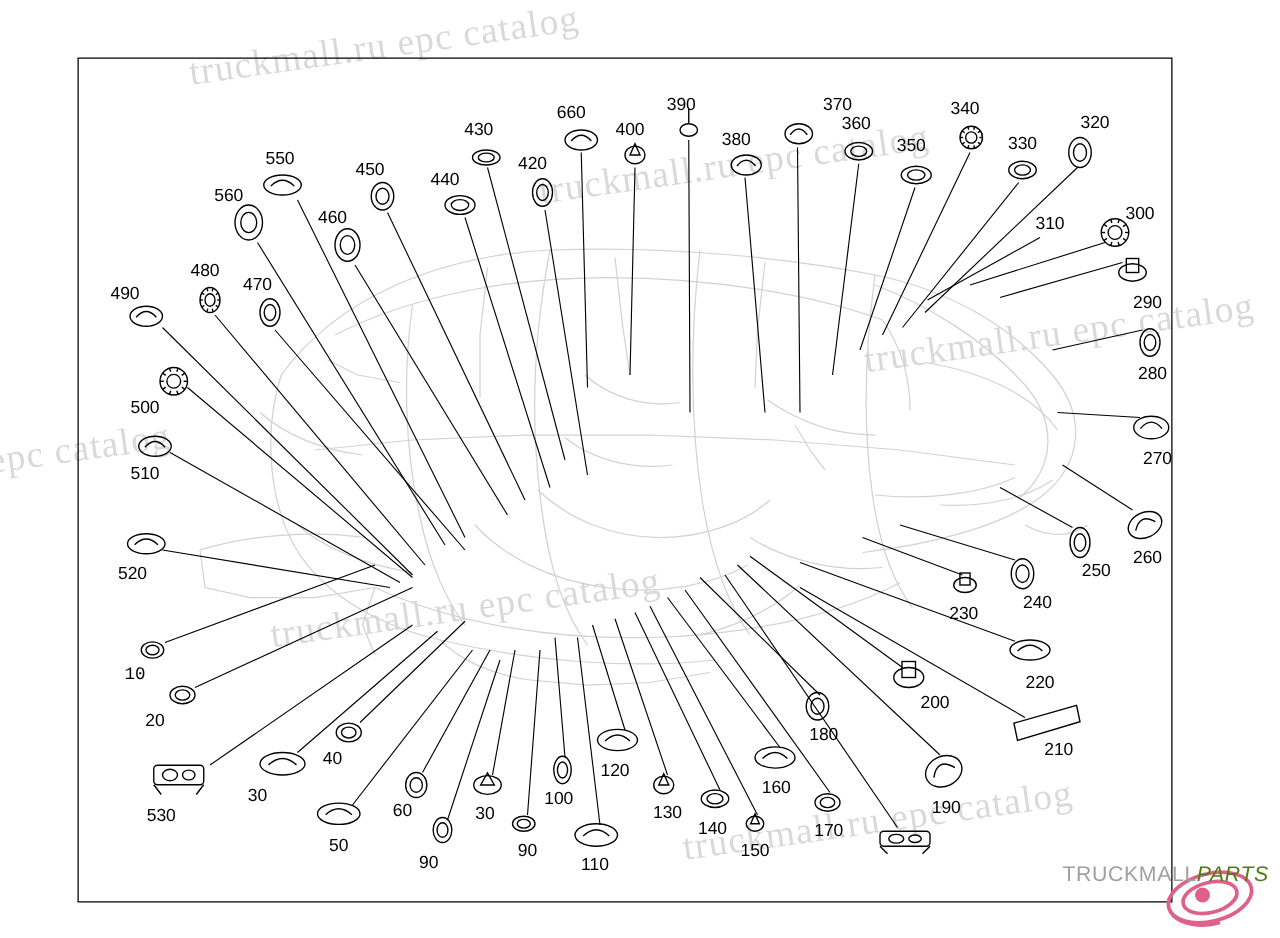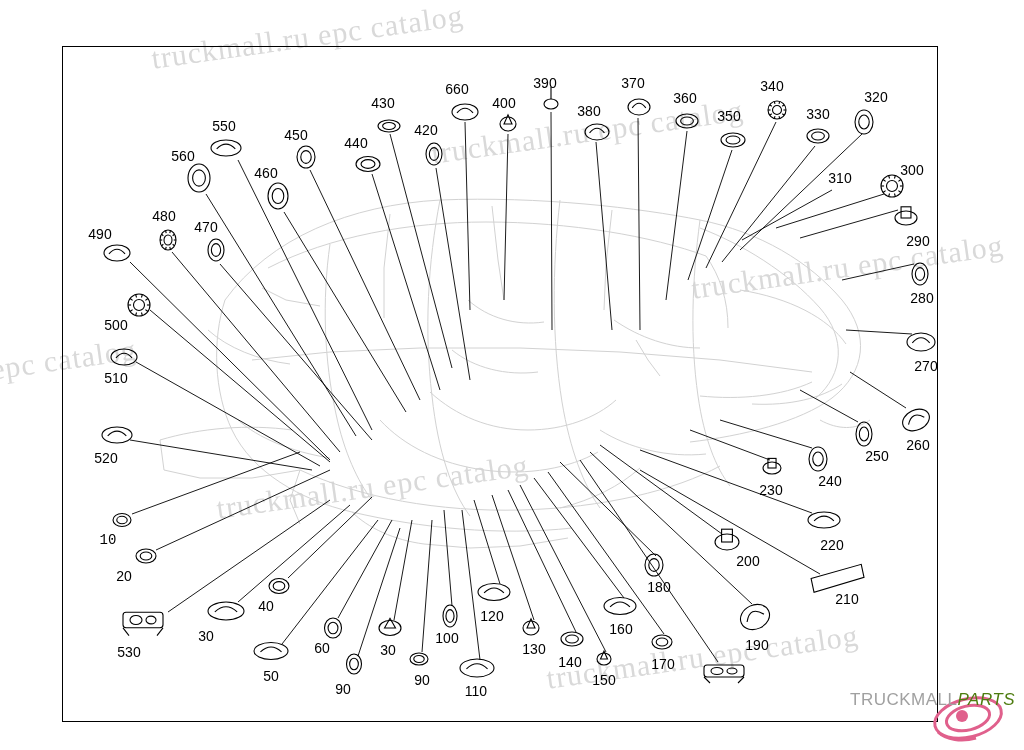--- a/index.html
+++ b/index.html
@@ -493,21 +493,21 @@
       <div class="lbl" style="left: 926px; top: 366px;">270</div>
       <div class="lbl" style="left: 922px; top: 298px;">280</div>
       <div class="lbl" style="left: 918px; top: 241px;">290</div>
       <div class="lbl" style="left: 912px; top: 170px;">300</div>
       <div class="lbl" style="left: 840px; top: 178px;">310</div>
       <div class="lbl" style="left: 864px; top: 97px; margin-left: 12px;">320</div>
       <div class="lbl" style="left: 818px; top: 114px;">330</div>
       <div class="lbl" style="left: 772px; top: 86px;">340</div>
       <div class="lbl" style="left: 729px; top: 116px;">350</div>
       <div class="lbl" style="left: 685px; top: 98px;">360</div>
-      <div class="lbl" style="left: 633px; top: 83px;">370</div>
+      <div class="lbl" style="left: 670px; top: 83px;">370</div>
       <div class="lbl" style="left: 589px; top: 111px;">380</div>
       <div class="lbl" style="left: 545px; top: 83px;">390</div>
       <div class="lbl" style="left: 504px; top: 103px;">400</div>
       <div class="lbl" style="left: 457px; top: 89px;">660</div>
       <div class="lbl" style="left: 426px; top: 130px;">420</div>
       <div class="lbl" style="left: 383px; top: 103px;">430</div>
       <div class="lbl" style="left: 356px; top: 143px;">440</div>
       <div class="lbl" style="left: 296px; top: 135px;">450</div>
       <div class="lbl" style="left: 266px; top: 173px;">460</div>
       <div class="lbl" style="left: 206px; top: 227px;">470</div>

